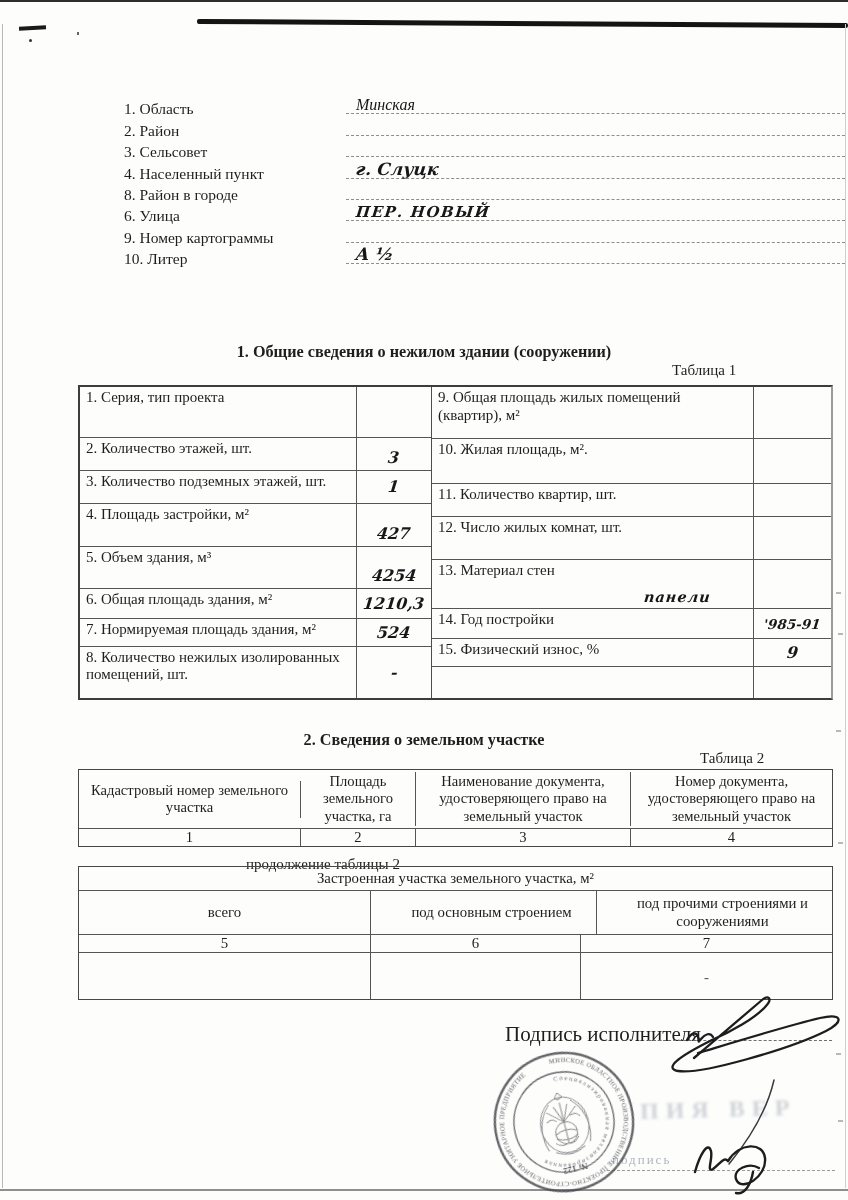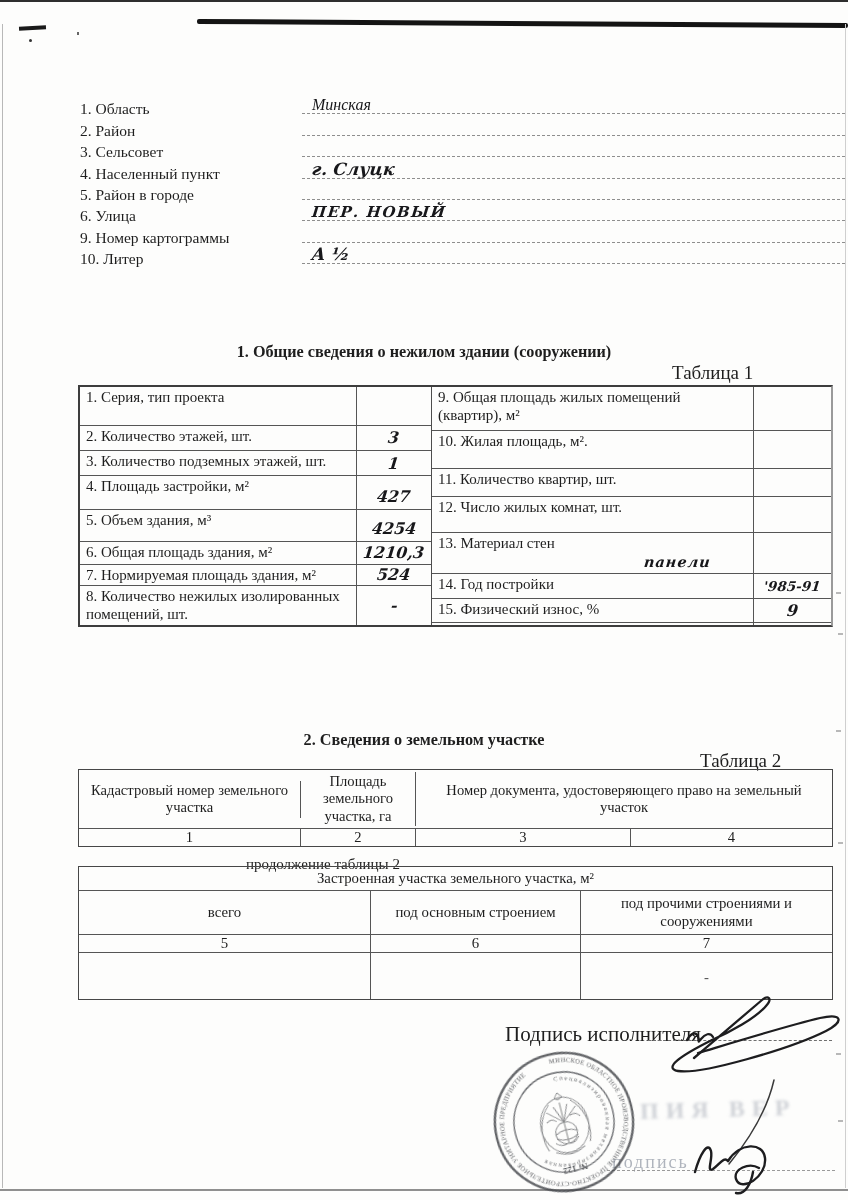--- a/index.html
+++ b/index.html
@@ -15,35 +15,35 @@
   .art-dash  { left:19px; top:26px; width:27px; height:4px; background:#1a1a1a; transform:rotate(-3deg); }
   .art-dot   { left:29px; top:39px; width:3px; height:3px; background:#333; border-radius:50%; }
   .art-speck { left:77px; top:32px; width:2px; height:3px; background:#666; }
   .art-left-border   { left:2px; top:24px; width:1px; height:1164px; background:#b8b8b8; }
   .art-right-border  { right:2px; top:24px; width:1px; height:1164px; background:#cfcfcf; }
   .art-bottom-border { left:0; top:1189px; width:100%; height:2px; background:#8f8f8f; }
   .tick { position:absolute; width:5px; height:2px; background:#8a8a8a; opacity:.6; }
 
   
   .addr { position:absolute; left:80px; top:97px; width:765px; }
-  .addr-row { display:flex; height:21.4px; align-items:flex-end; }
+  .addr-row { display:flex; height:21.4px; align-items:flex-end;margin-left:44px; }
   .addr-label { width:222px; flex-shrink:0; font-size:15.5px; white-space:nowrap; }
   .addr-line { flex:1; position:relative; border-bottom:1px dashed #8e8e8e; height:100%; margin-bottom:4px; }
   .addr-value { position:absolute; left:10px; bottom:-1px; white-space:nowrap; }
   .hw { font-family:"DejaVu Serif", serif; font-style:italic; font-weight:600; color:#17171a; transform:skewX(-6deg); display:inline-block; }
   .hw-caps { letter-spacing:1.5px; font-size:15px; }
   .hw-big  { font-size:17px; }
   .hw-typed { font-family:"Liberation Serif", serif; font-style:italic; font-weight:500; font-size:16px; transform:none; }
 
   
   .sec-title { position:absolute; left:0; width:100%; text-align:center; font-weight:bold; font-size:16.2px; }
-  .tbl-caption { position:absolute; font-size:19px; }
-
-  
-  .t1 { position:absolute; left:78px; top:385px; width:755px; height:242px;
+  .tbl-caption { position:absolute; font-size:15px; }
+
+  
+  .t1 { position:absolute; left:78px; top:385px; width:755px; height:315px;
         border:2px solid #3d3d3d; border-right-color:#9a9a9a; display:flex; font-size:15px; }
   .t1-left  { width:352px; border-right:1.6px solid #4d4d4d; display:flex; flex-direction:column; }
   .t1-right { flex:1; display:flex; flex-direction:column; }
   .t1-row { display:flex; border-bottom:1.5px solid #555; }
   .t1-row:last-child { border-bottom:none; }
   .t1 .lab { flex:1; padding:2px 5px 0 6px; line-height:1.18; position:relative; }
   .t1-left  .val { width:75px; border-left:1.5px solid #555; display:flex; align-items:center; justify-content:center; }
   .t1-right .val { width:78px; border-left:1.5px solid #555; display:flex; align-items:center; justify-content:center; }
   .t1 .val .hw { font-size:16px; white-space:nowrap; }
   .val-low { align-items:flex-end !important; padding-bottom:3px; }
@@ -57,38 +57,38 @@
   .t2-nums { height:18px; border-top:1.5px solid #555; }
   .t2 .c { display:flex; align-items:center; justify-content:center; text-align:center;
            border-right:1.5px solid #555; padding:1px 8px; line-height:1.2; }
   .t2 .c:last-child { border-right:none; }
   .t2 .c1 { width:222px; } .t2 .c2 { width:115px; } .t2 .c3 { width:215px; } .t2 .c4 { flex:1; }
   .cont-caption { position:absolute; left:78px; top:848px; width:490px; text-align:center; font-size:15px;margin-top:8px; }
 
   .t2b { position:absolute; left:78px; top:866px; width:755px; border:1.6px solid #474747; font-size:14.8px; }
   .t2b-span { height:24px; border-bottom:1.5px solid #555; text-align:center; line-height:23px; }
   .t2b-row { display:flex; }
-  .t2b-head { height:44px; border-bottom:1.5px solid #555; }
+  .t2b-head { height:44px; border-bottom:1.5px solid #555;gap:16px; }
   .t2b-nums { height:18px; border-bottom:1.5px solid #555; }
   .t2b-empty { height:46px; }
   .t2b .c { display:flex; align-items:center; justify-content:center; text-align:center;
             border-right:1.5px solid #555; padding:1px 10px; line-height:1.2; }
   .t2b .c:last-child { border-right:none; }
   .t2b .d1 { width:292px; } .t2b .d2 { width:210px; } .t2b .d3 { flex:1; }
   .t2b-empty .c { align-items:flex-start; padding-top:16px; color:#555; }
 
   
   .sig-label { position:absolute; left:505px; top:1022px; font-size:21px; }
   .sig-dashline  { position:absolute; left:648px; top:1040px; width:184px; border-bottom:1.6px dashed #6f6f6f; }
   .sig-dashline2 { position:absolute; left:607px; top:1170px; width:228px; border-bottom:1.4px dashed #9a9a9a; }
   .sig-svg { position:absolute; left:0; top:0; width:848px; height:1200px; pointer-events:none; }
   .stamp { position:absolute; left:489px; top:1047px; width:150px; height:150px; }
   .faded-stamp { position:absolute; left:640px; top:1096px; font-size:24px; font-weight:bold;
                  color:#a9aeb8; letter-spacing:7px; filter:blur(1.6px); opacity:.55; transform:rotate(-1.5deg); white-space:nowrap; }
-  .faded-caption { position:absolute; left:612px; top:1152px; font-size:18px; color:#8f96a3;
+  .faded-caption { position:absolute; left:612px; top:1152px; font-size:13px; color:#8f96a3;
                    letter-spacing:2px; filter:blur(.7px); opacity:.7; }
 </style>
 </head>
 <body>
 
 <div class="page">
 
   <div class="art art-topline"></div>
   <div class="art art-thickline"></div>
   <div class="art art-dash"></div>
@@ -119,21 +119,21 @@
       <span class="addr-label">3. Сельсовет</span>
       <span class="addr-line"></span>
     </div>
     <div class="addr-row">
       <span class="addr-label">4. Населенный пункт</span>
       <span class="addr-line">
         <span class="addr-value hw hw-big">г. Слуцк</span>
       </span>
     </div>
     <div class="addr-row">
-      <span class="addr-label">5. Район в городе</span>
+      <span class="addr-label">8. Район в городе</span>
       <span class="addr-line"></span>
     </div>
     <div class="addr-row">
       <span class="addr-label">6. Улица</span>
       <span class="addr-line">
         <span class="addr-value hw hw-caps">ПЕР. НОВЫЙ</span>
       </span>
     </div>
     <div class="addr-row">
       <span class="addr-label">9. Номер картограммы</span>
@@ -244,20 +244,21 @@
     </div>
   </div>
 
   <div class="sec-title" style="top:731px">2. Сведения о земельном участке</div>
   <div class="tbl-caption" style="left:700px; top:750px">Таблица 2</div>
 
   <div class="t2">
     <div class="t2-head">
       <div class="c c1">Кадастровый номер земельного участка</div>
       <div class="c c2">Площадь земельного участка, га</div>
+      <div class="c c3">Наименование документа, удостоверяющего право на земельный участок</div>
       <div class="c c4">Номер документа, удостоверяющего право на земельный участок</div>
     </div>
     <div class="t2-nums">
       <div class="c c1">1</div>
       <div class="c c2">2</div>
       <div class="c c3">3</div>
       <div class="c c4">4</div>
     </div>
   </div>
 

